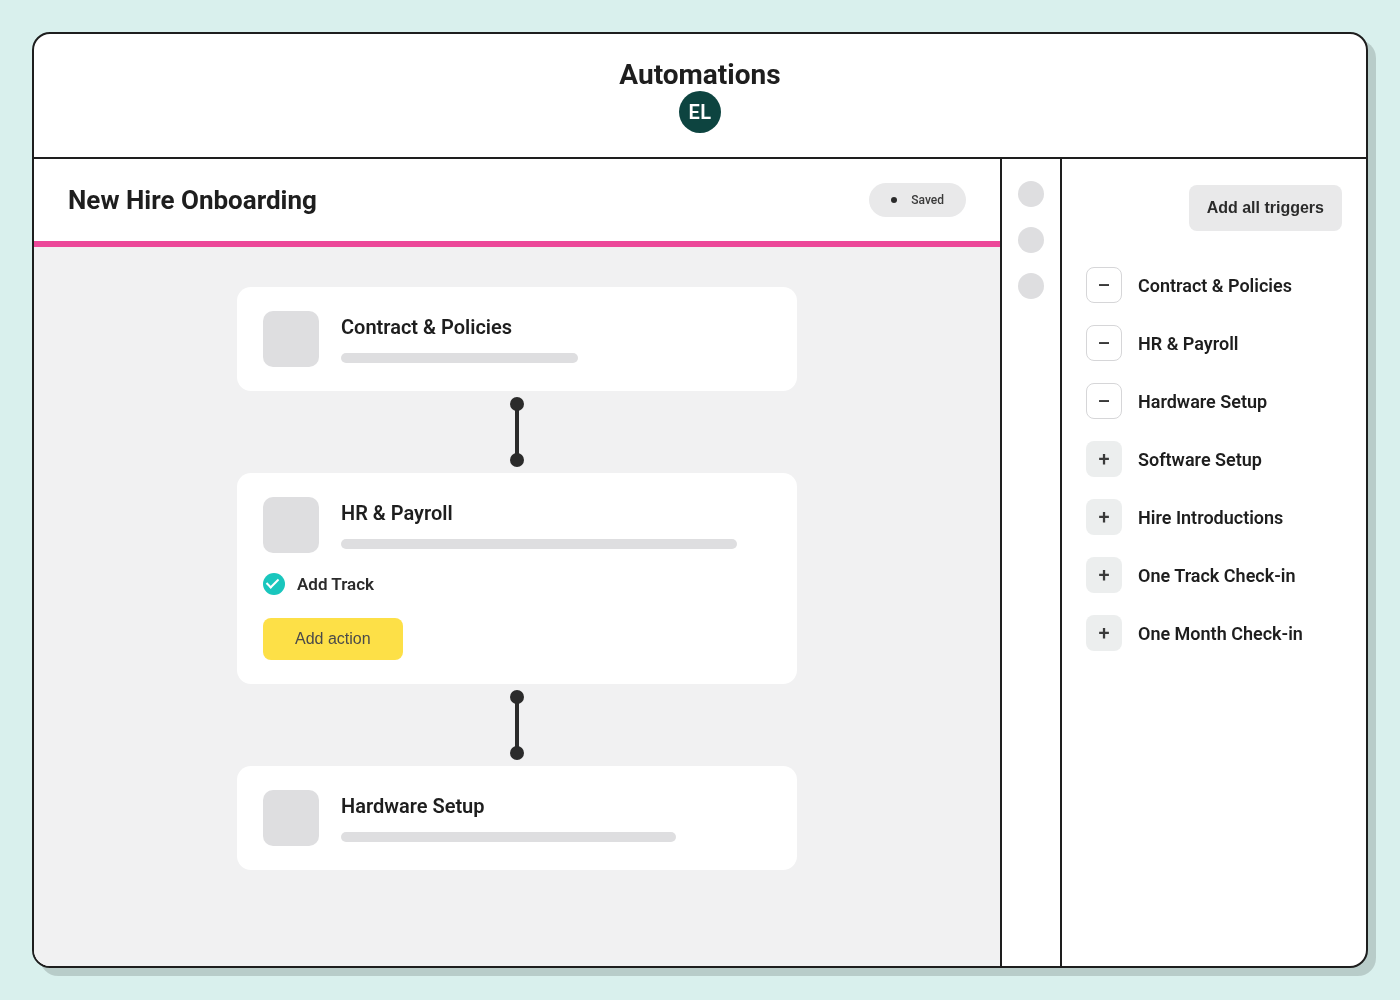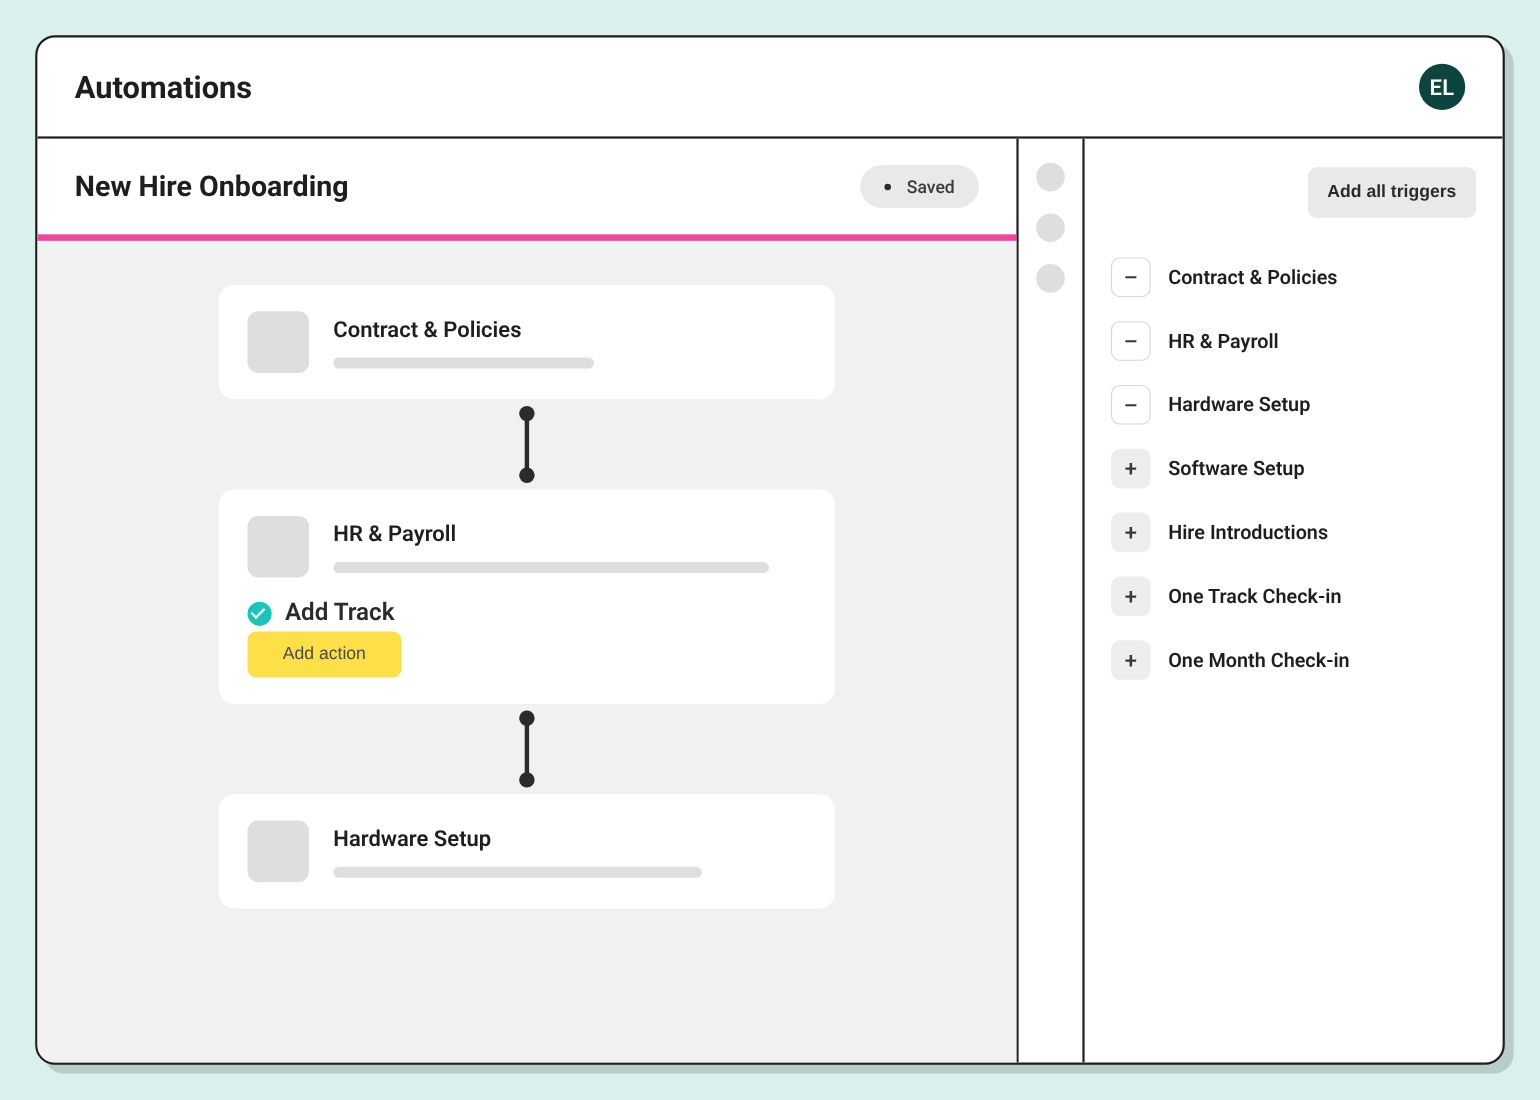--- a/index.html
+++ b/index.html
@@ -20,20 +20,21 @@
     height: 936px;
     display: flex;
     flex-direction: column;
   }
   .topbar {
     display: flex;
     align-items: center;
     justify-content: space-between;
     padding: 24px 34px 24px 34px;
     border-bottom: 2px solid #1e1e1e;
+    flex-direction: column;
   }
   .topbar h1 {
     font-size: 28px;
     font-weight: 700;
   }
   .avatar {
     width: 42px;
     height: 42px;
     border-radius: 50%;
     background: #0d4440;
@@ -65,21 +66,21 @@
     border-bottom: 6px solid #ec4899;
   }
   .main-header h2 {
     font-size: 26px;
     font-weight: 700;
   }
   .saved-pill {
     background: #e9e9ea;
     border-radius: 999px;
     padding: 10px 22px;
-    font-size: 16px;
+    font-size: 12px;
     color: #3a3a3a;
     display: flex;
     align-items: center;
     gap: 14px;
     font-weight: 500;
   }
   .saved-pill .dot {
     width: 6px;
     height: 6px;
     background: #2b2b2b;
@@ -159,22 +160,22 @@
     background: #2b2b2b;
     border-radius: 50%;
     position: relative;
     z-index: 1;
   }
   .add-track {
     display: flex;
     align-items: center;
     gap: 12px;
     margin-top: 20px;
-    margin-bottom: 4px;
-    font-size: 22px;
+    margin-bottom: 23px;
+    font-size: 17px;
     font-weight: 600;
     color: #2b2b2b;
   }
   .check {
     width: 22px;
     height: 22px;
     border-radius: 50%;
     background: #19c6bd;
     position: relative;
   }
@@ -210,21 +211,21 @@
     gap: 20px;
   }
   .strip-dot {
     width: 26px;
     height: 26px;
     background: #dedee0;
     border-radius: 50%;
   }
   
   .sidebar {
-    width: 380px;
+    width: 304px;
     padding: 26px 24px;
     display: flex;
     flex-direction: column;
   }
   .add-all {
     align-self: flex-end;
     background: #e9e9ea;
     border: none;
     border-radius: 8px;
     padding: 14px 18px;

